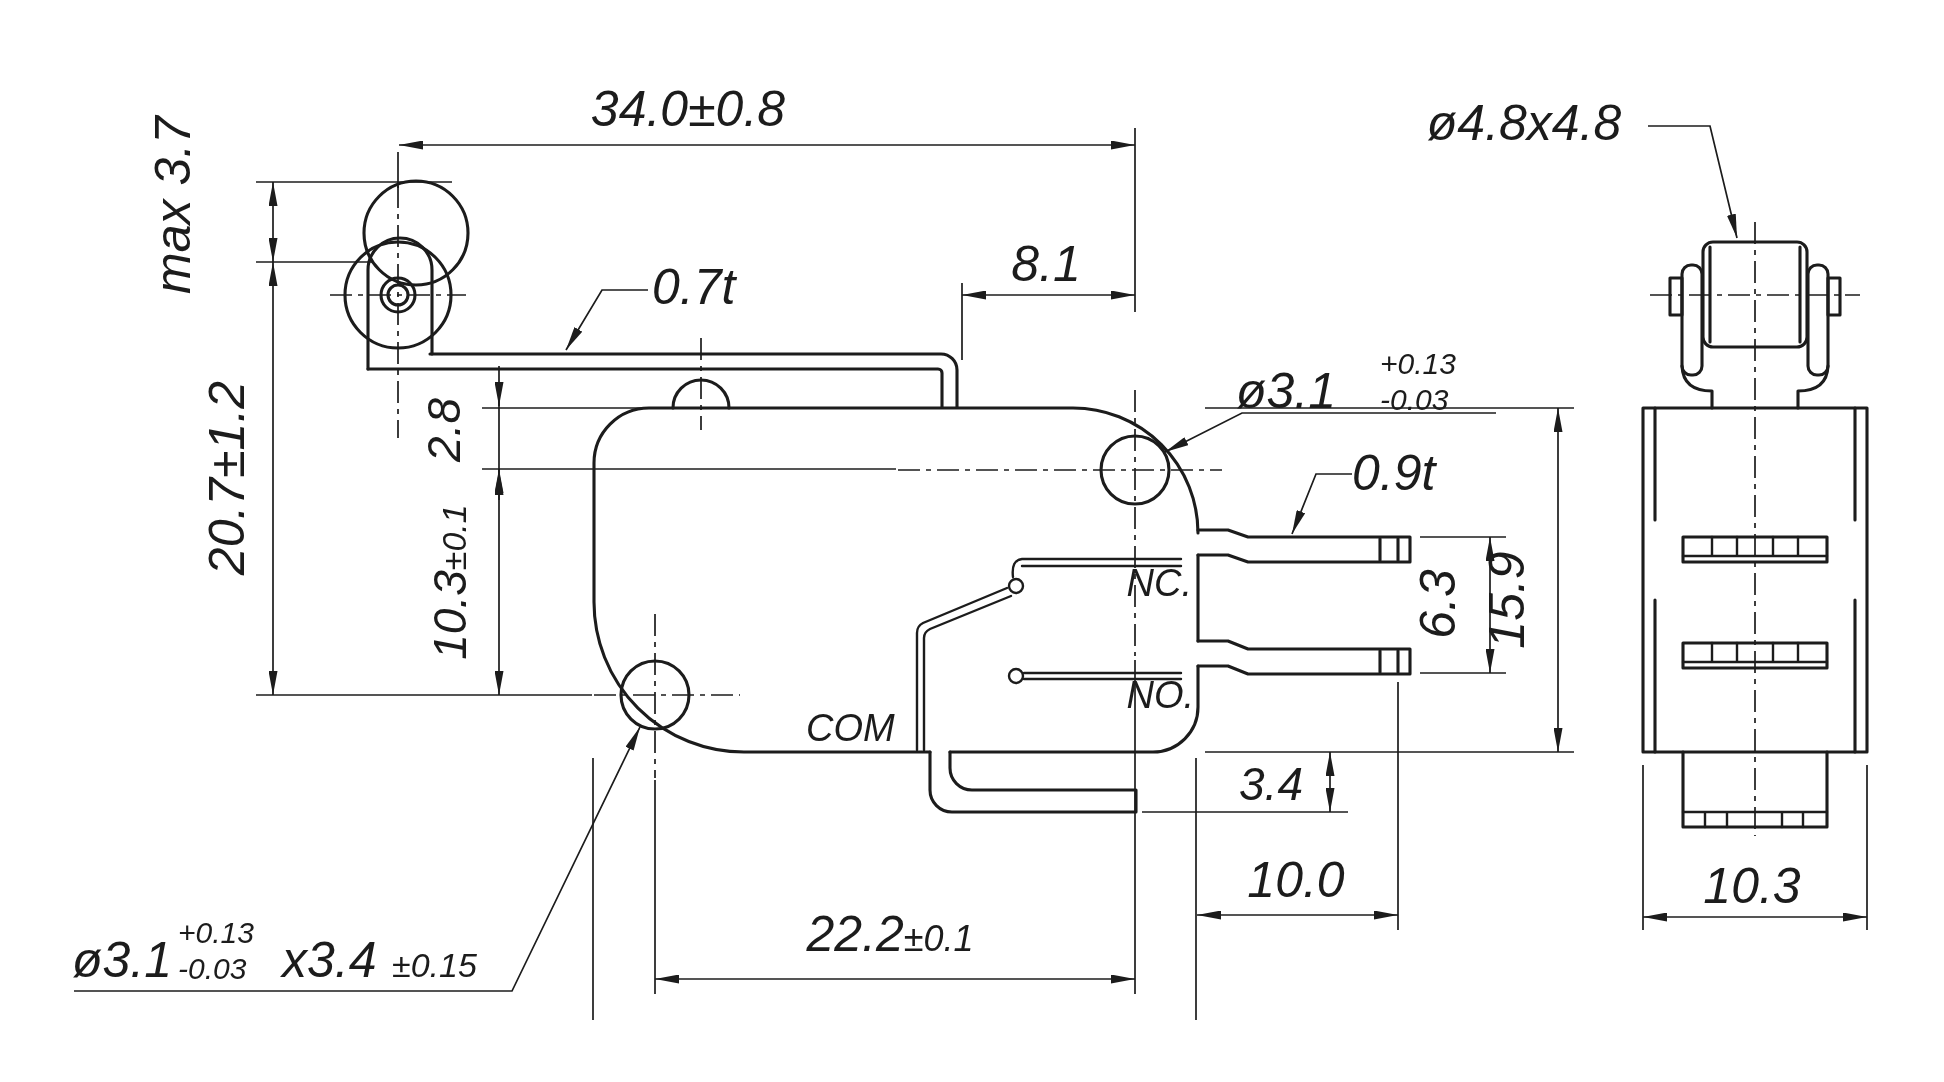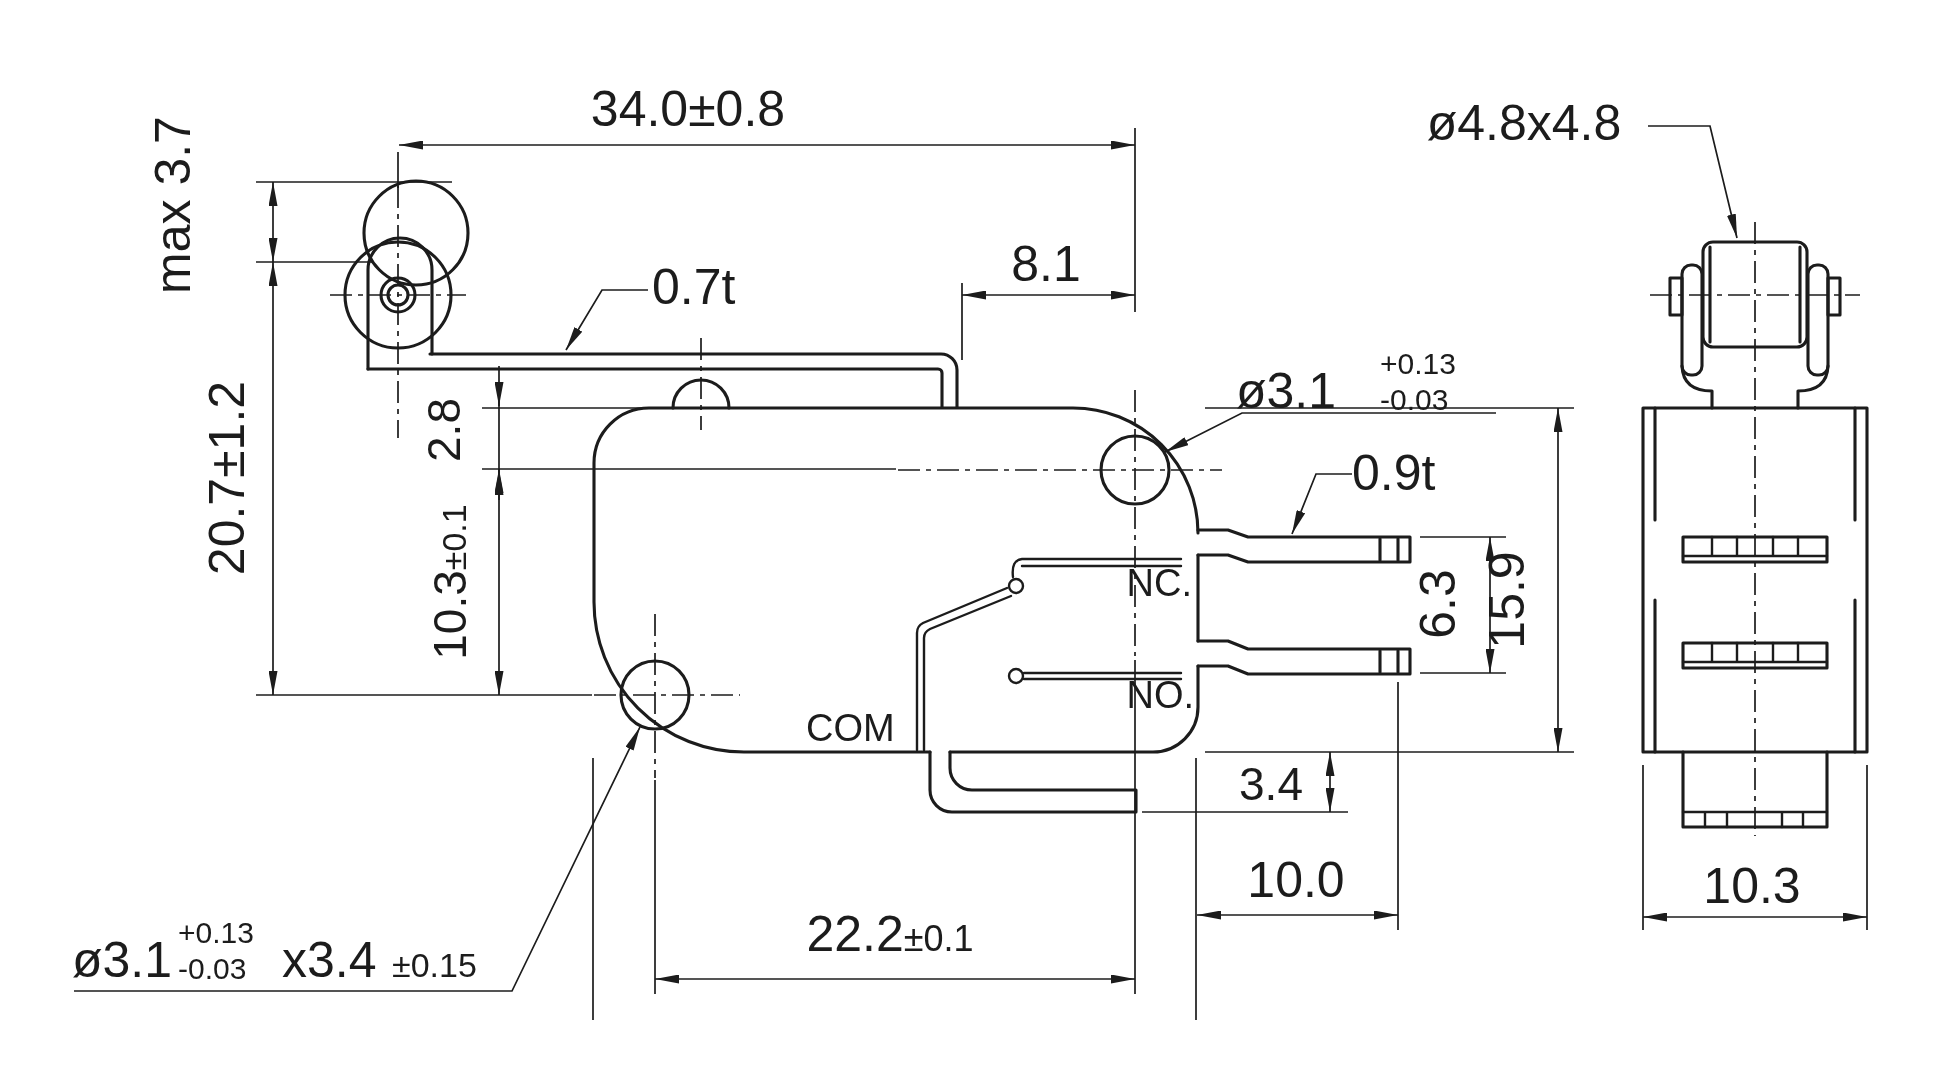--- a/index.html
+++ b/index.html
@@ -1,16 +1,16 @@
 <!DOCTYPE html>
 <html><head>
 <meta charset="utf-8">
 <style>
   html,body{margin:0;padding:0;background:#ffffff;}
-  .page{width:1944px;height:1020px;background:#fff;position:relative;overflow:hidden;}
+  .page{width:1944px;height:1020px;background:#fff;position:relative;overflow:hidden;font-style:italic;}
   svg{display:block;}
   text{font-family:"Liberation Sans","DejaVu Sans",sans-serif;fill:#1c1c1c;}
   .out{stroke:#1c1c1c;stroke-width:3.1;fill:none;stroke-linecap:round;stroke-linejoin:round;}
   .med{stroke:#1c1c1c;stroke-width:2.4;fill:none;stroke-linecap:round;}
   .dim{stroke:#1c1c1c;stroke-width:1.7;fill:none;}
   .ext{stroke:#1c1c1c;stroke-width:1.7;fill:none;}
   .cl{stroke:#1c1c1c;stroke-width:1.7;fill:none;stroke-dasharray:22 6 5 6;}
   .t50{font-size:50px;}
   .t46{font-size:46px;}
   .t38{font-size:38px;}

